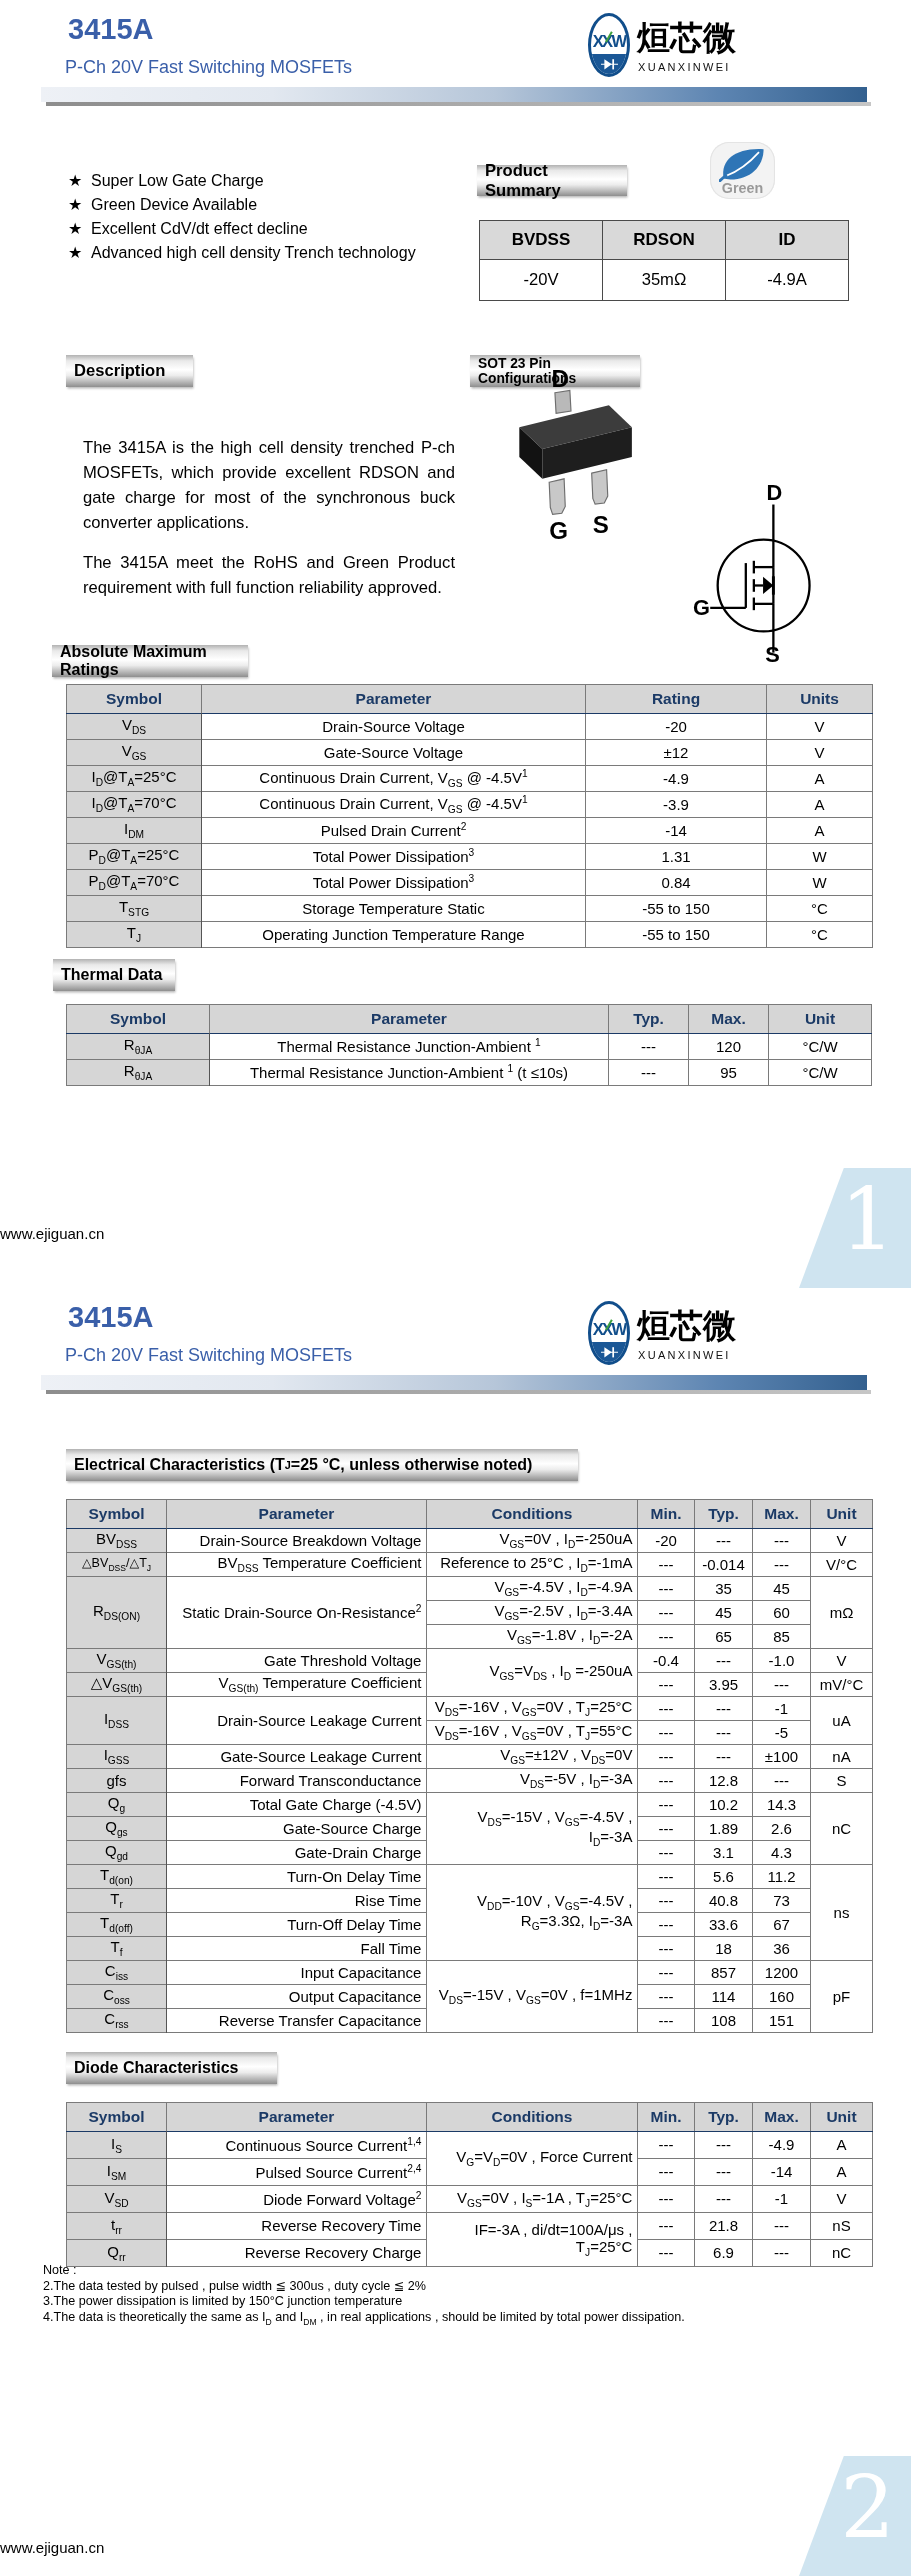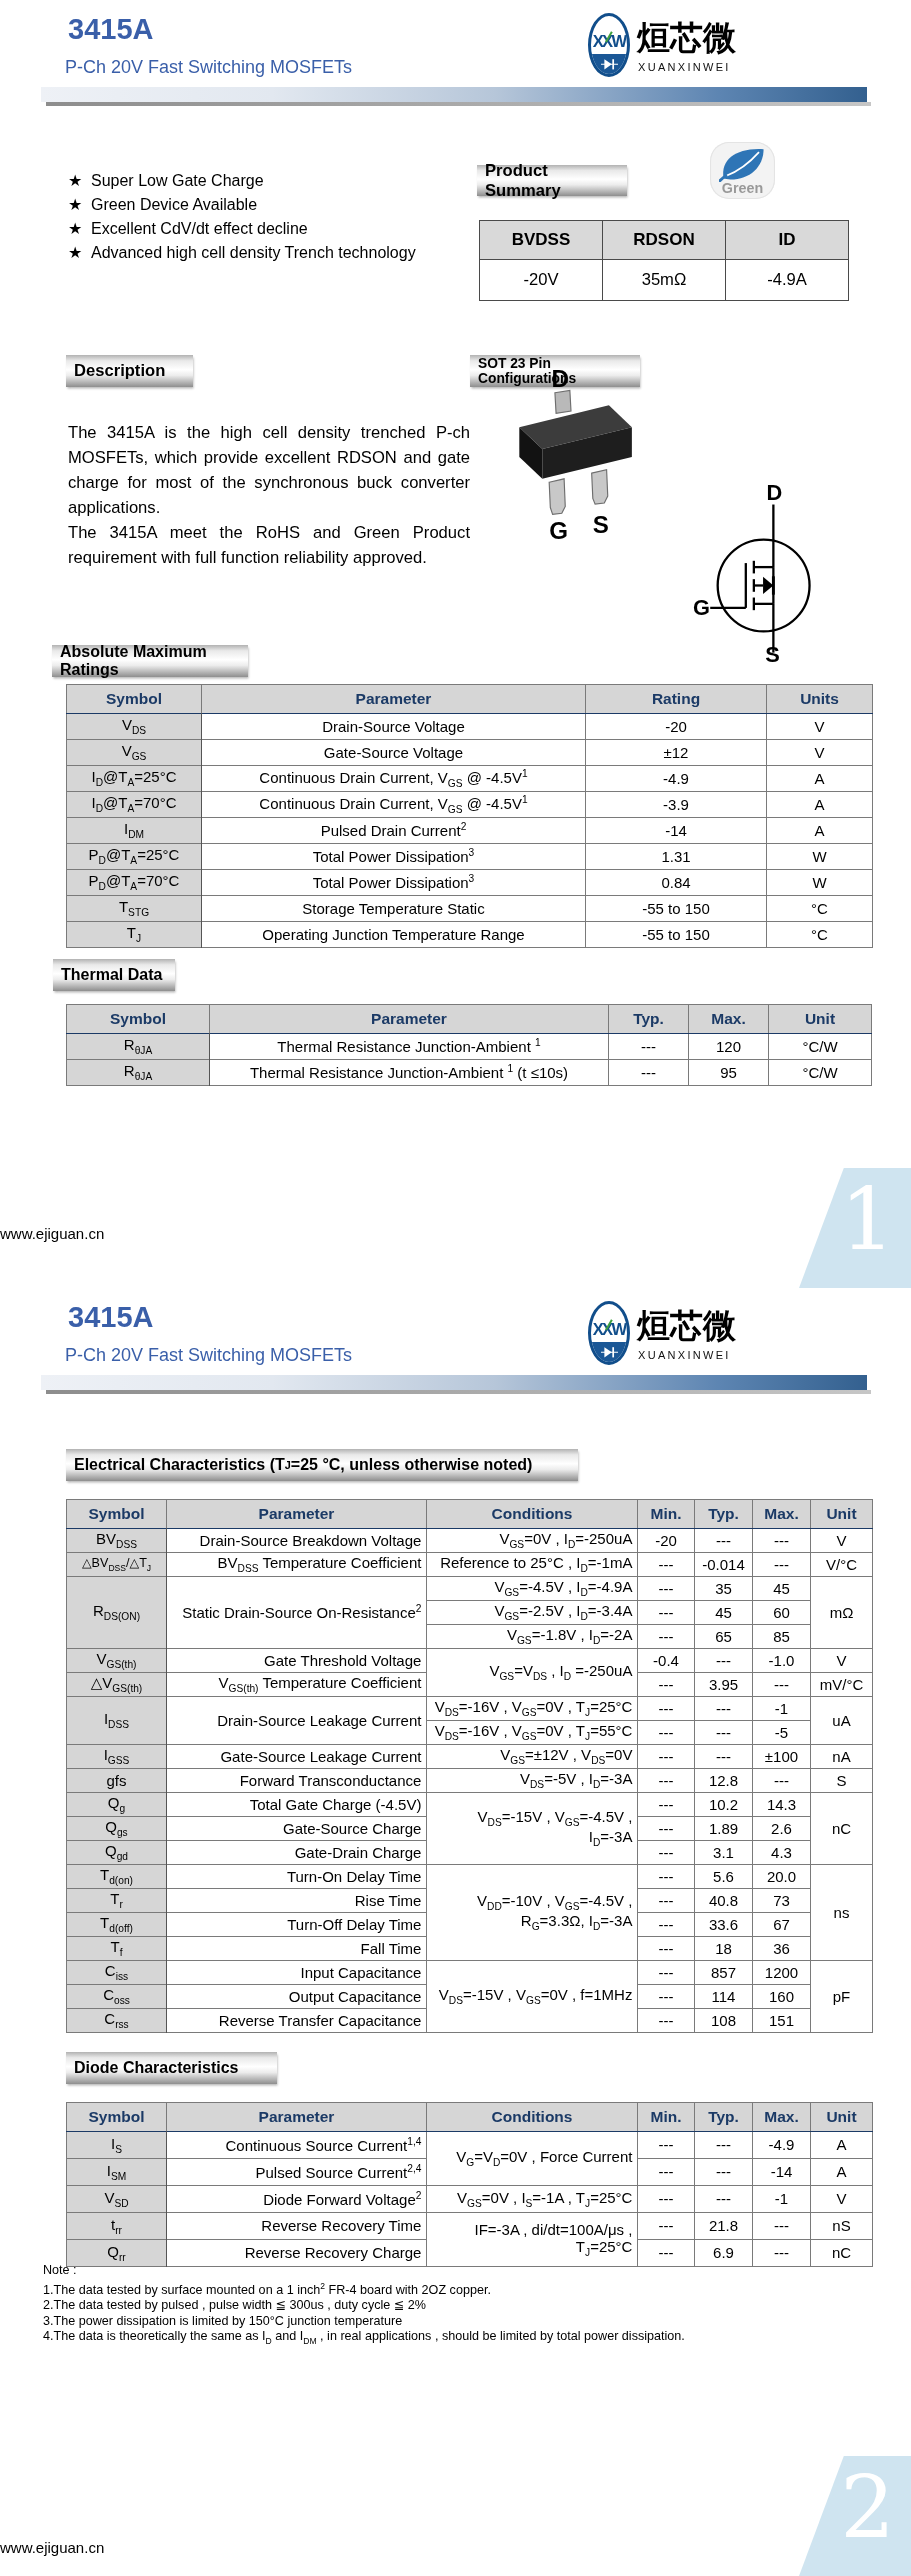--- a/index.html
+++ b/index.html
@@ -32,21 +32,21 @@
          background:linear-gradient(180deg,#b2b2b2 0%,#e9e9e9 18%,#ffffff 46%,#ececec 64%,#8e8e8e 100%);
          box-shadow:1.1px 1.7px 2.3px rgba(0,0,0,.30)}
 
   
   .features{position:absolute;left:68px;top:169px;width:379px;font-size:16px}
   .feat{display:flex;line-height:24px}
   .feat .star{width:23px;flex:none}
 
   
   .section-text{position:absolute;left:68px;top:420px;width:402px;font-size:16.6px;line-height:25px;text-align:justify}
-  .section-text p{margin:0}
+  .section-text p{margin:15px}
 
   
   .green-badge{position:absolute;left:710px;top:142px;width:65px;height:57px;background:#f3f3f3;
         border-radius:19px;box-shadow:inset 0 0 0 1.1px #e4e4e4}
   .green-text{position:absolute;bottom:3.4px;width:100%;text-align:center;font-weight:bold;font-size:14.3px;color:#999}
 
   
   table.sheet{position:absolute;border-collapse:collapse;table-layout:fixed;background:#fff;
         text-align:center;font-size:15px;color:#000;border:1.7px solid #1b3a66}
   .sheet th{background:#d6d6d6;color:#1b3a66;font-weight:bold;font-size:15.5px;
@@ -470,21 +470,21 @@
       </tr>
       <tr>
         <td class="sym">T<sub>d(on)</sub></td>
         <td class="left">Turn-On Delay Time</td>
         <td class="left" rowspan="4">
           <div>V<sub>DD</sub>=-10V , V<sub>GS</sub>=-4.5V ,</div>
           <div>R<sub>G</sub>=3.3Ω, I<sub>D</sub>=-3A</div>
         </td>
         <td>---</td>
         <td>5.6</td>
-        <td>20.0</td>
+        <td>11.2</td>
         <td rowspan="4">ns</td>
       </tr>
       <tr>
         <td class="sym">T<sub>r</sub></td>
         <td class="left">Rise Time</td>
         <td>---</td>
         <td>40.8</td>
         <td>73</td>
       </tr>
       <tr>
@@ -593,21 +593,20 @@
         <td>---</td>
         <td>6.9</td>
         <td>---</td>
         <td>nC</td>
       </tr>
     </tbody>
       </table>
 
     <div class="notes" style="top:975px">
       <div>Note :</div>
-      <div>1.The data tested by surface mounted on a 1 inch<sup>2</sup> FR-4 board with 2OZ copper.</div>
       <div>2.The data tested by pulsed , pulse width ≦ 300us , duty cycle ≦ 2%</div>
       <div>3.The power dissipation is limited by 150°C  junction temperature</div>
       <div>4.The data is theoretically the same as I<sub>D</sub> and I<sub>DM</sub> , in real applications , should be limited by total power dissipation.</div>
     </div>
 
     <div class="footer-url" style="top:1251px">www.ejiguan.cn</div>
     <div class="corner">
       <div class="num">2</div>
     </div>
   </section>

